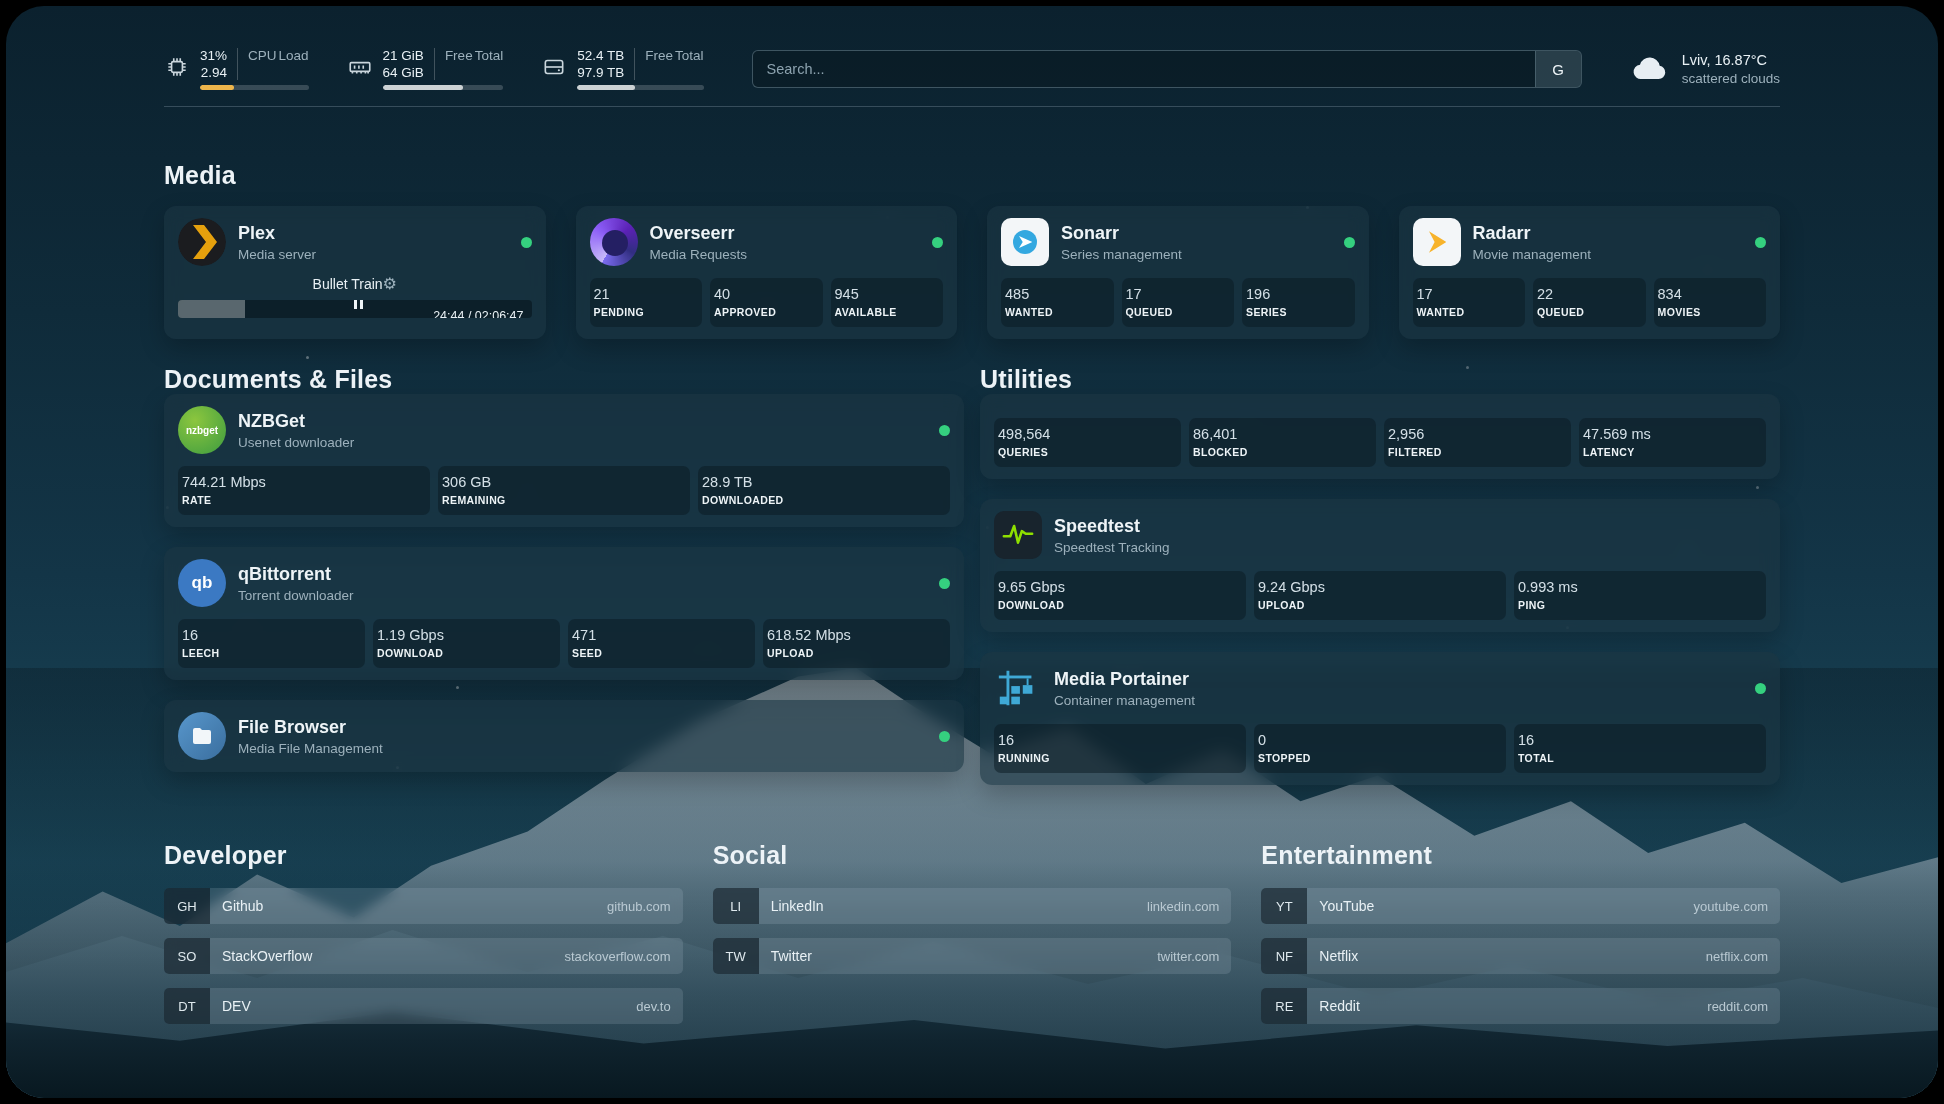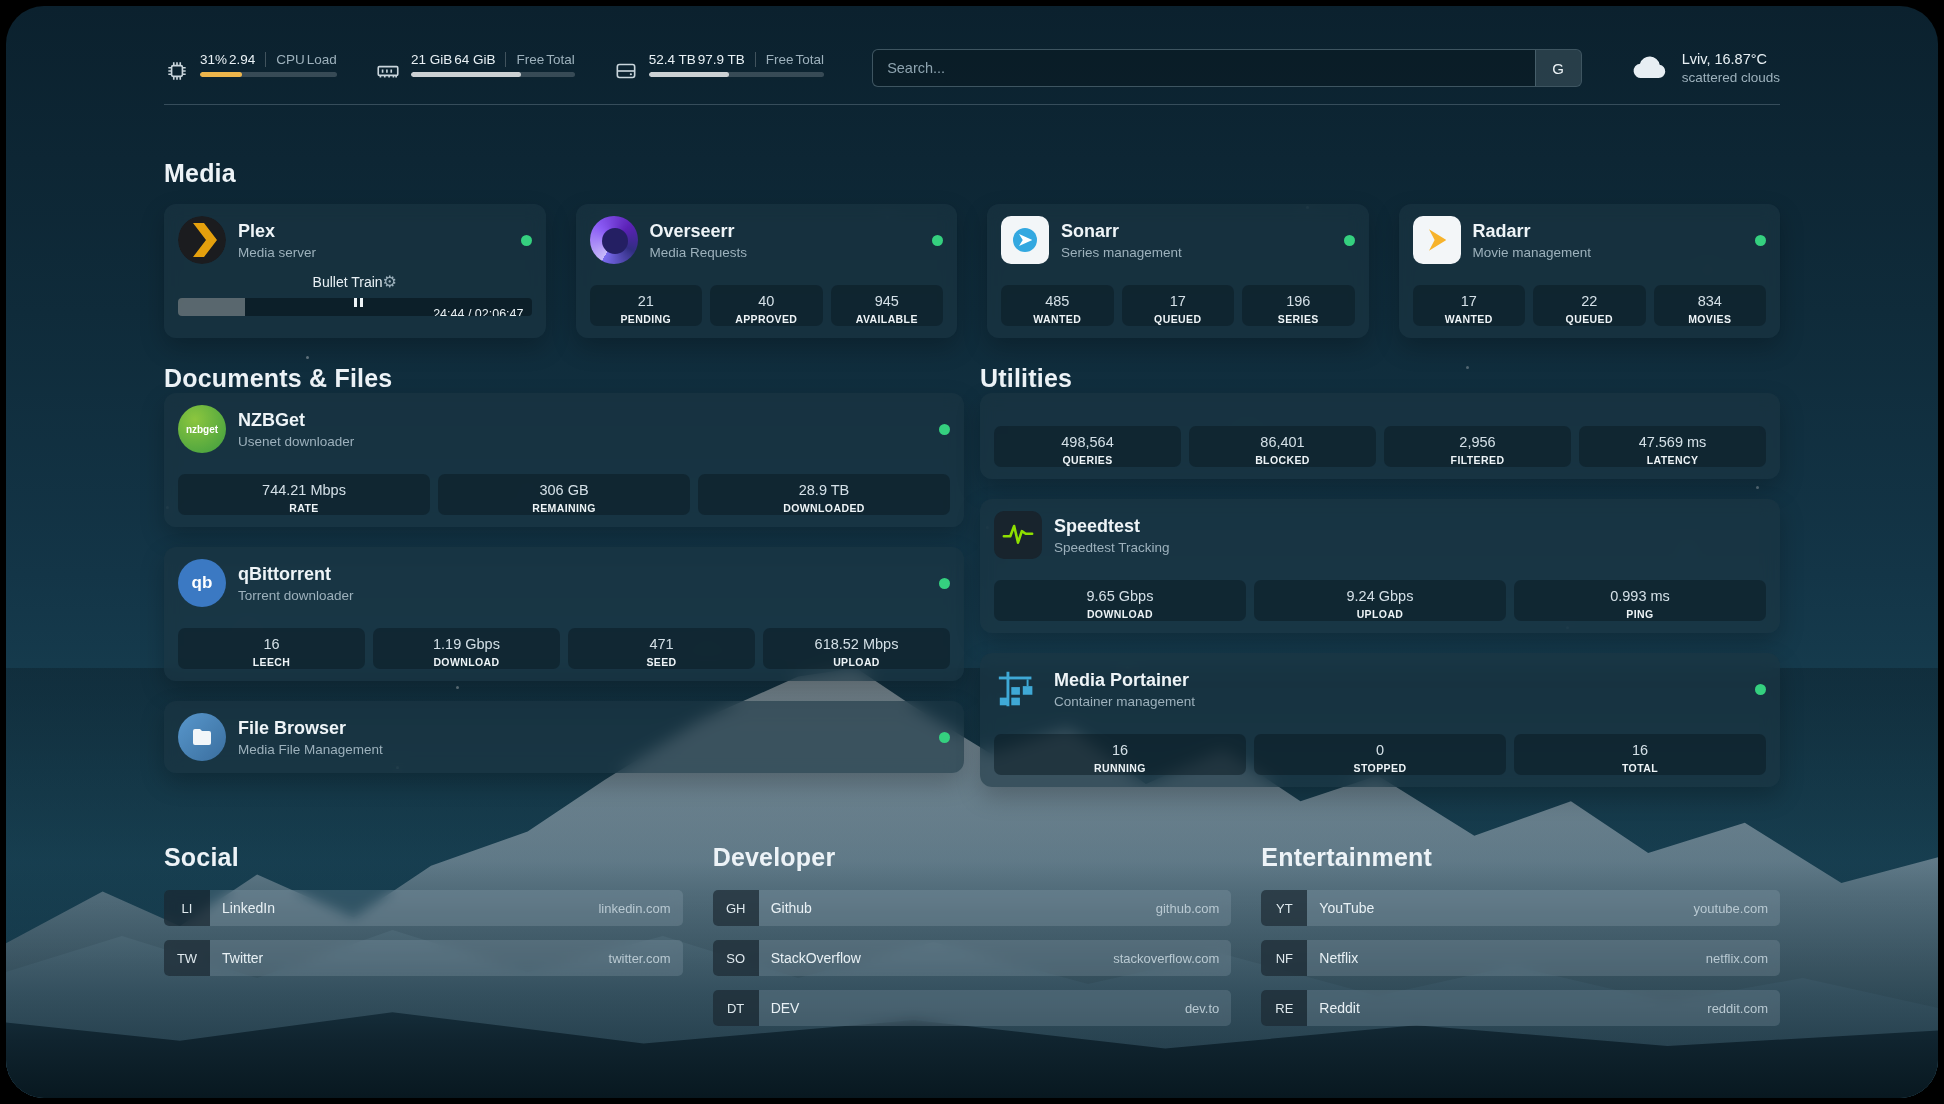--- a/index.html
+++ b/index.html
@@ -31,21 +31,21 @@
     1750px 480px 0 rgba(255,255,255,.3),450px 680px 0 rgba(255,255,255,.35);}
   
   .content{position:relative;z-index:2;width:1616px;margin:0 auto;padding-top:42px;}
   .topbar{display:flex;align-items:center;}
   .widgets{display:flex;gap:38px;align-items:center;}
   .res{display:flex;gap:10px;align-items:flex-start;}
   .ricon{width:26px;height:26px;display:block;opacity:.92;margin-top:6px;}
   .ricon svg{width:26px;height:26px;display:block;}
   .rbody{display:flex;flex-direction:column;gap:5px;}
   .rrow{display:flex;gap:10px;}
-  .rvals{display:flex;flex-direction:row;align-items:flex-end;gap:2px;color:#e9f1f5;font-size:13.5px;}
+  .rvals{display:flex;flex-direction:column;align-items:flex-end;gap:2px;color:#e9f1f5;font-size:13.5px;}
   .rlabels{display:flex;flex-direction:row;gap:2px;color:#9db1bc;font-size:13.5px;border-left:1px solid rgba(255,255,255,.22);padding-left:10px;}
   .rbar{height:5px;border-radius:3px;background:rgba(255,255,255,.18);overflow:hidden;}
   .rbar i{display:block;height:100%;border-radius:3px;background:rgba(255,255,255,.75);}
   .rbar i.cpu{background:#edb54b;}
   .search{flex:1;margin:0 48px;height:38px;display:flex;align-items:center;background:rgba(9,25,33,.55);
     border:1px solid rgba(160,190,205,.35);border-radius:6px;overflow:hidden;}
   .search input{flex:1;height:100%;background:transparent;border:0;outline:0;color:#e9f1f5;font-size:14.5px;padding:0 14px;font-family:inherit;}
   .search input::placeholder{color:#8da3af;}
   .search-btn{width:46px;height:100%;border:0;border-left:1px solid rgba(160,190,205,.25);
     background:rgba(150,180,195,.22);color:#eef4f7;font-size:15px;cursor:pointer;font-family:inherit;}
@@ -72,21 +72,21 @@
   .sicon.circle-fb{background:linear-gradient(135deg,#5897cc,#3a6e9e);border-radius:50%;}
   .sicon.circle-fb svg{width:24px;height:24px;}
   .sicon.sq-dark{background:#18242d;}
   .sicon.sq-dark svg{width:36px;height:36px;}
   .sicon.bare svg{width:46px;height:46px;}
   .stext{min-width:0;}
   .sname{font-size:18px;font-weight:700;color:#eef4f7;white-space:nowrap;}
   .sdesc{font-size:13.5px;color:#9db1bc;margin-top:3px;white-space:nowrap;}
   .dot{width:11px;height:11px;border-radius:50%;background:#35d07f;margin-left:auto;flex:0 0 11px;}
   .stats{display:flex;gap:8px;margin-top:12px;}
-  .stat{flex:1;background:rgba(9,26,34,.5);border-radius:7px;text-align:center;padding:8px 4px 1px;min-width:0;margin-top:9px;}
+  .stat{flex:1;background:rgba(9,26,34,.5);border-radius:7px;text-align:left;padding:8px 4px 9px;min-width:0;}
   .sval{font-size:14.5px;color:#d4e0e7;white-space:nowrap;}
   .slab{font-size:10.5px;font-weight:700;color:#eef4f7;margin-top:4px;letter-spacing:.4px;white-space:nowrap;}
   .player{margin-top:8px;}
   .prow{display:flex;align-items:center;justify-content:center;padding:2px 2px 8px;}
   .ptitle{color:#e9f1f5;font-size:14px;}
   .gear{color:#9db1bc;font-size:16px;line-height:1;cursor:pointer;}
   .pbar{position:relative;height:18px;border-radius:4px;background:rgba(6,18,24,.55);display:flex;align-items:center;overflow:hidden;flex-direction:column;}
   .pfill{position:absolute;left:0;top:0;bottom:0;background:rgba(255,255,255,.32);}
   .pause{display:inline-flex;gap:2.5px;margin-left:7px;position:relative;z-index:2;cursor:pointer;}
   .pause i{width:3px;height:9px;background:#eef4f7;display:block;}
@@ -502,53 +502,53 @@
               <div class="slab">TOTAL</div>
             </div>
           </div>
         </article>
       </section>
     </div>
 
     <div class="bm-grid">
 
       <section>
+        <h2 class="sec-title">Developer</h2>
+        <div class="bm-row">
+          <span class="bm-abbr">GH</span>
+          <span class="bm-name">Github</span>
+          <span class="bm-domain">github.com</span>
+        </div>
+        <div class="bm-row">
+          <span class="bm-abbr">SO</span>
+          <span class="bm-name">StackOverflow</span>
+          <span class="bm-domain">stackoverflow.com</span>
+        </div>
+        <div class="bm-row">
+          <span class="bm-abbr">DT</span>
+          <span class="bm-name">DEV</span>
+          <span class="bm-domain">dev.to</span>
+        </div>
+      </section>
+
+      <section>
         <h2 class="sec-title">Social</h2>
         <div class="bm-row">
           <span class="bm-abbr">LI</span>
           <span class="bm-name">LinkedIn</span>
           <span class="bm-domain">linkedin.com</span>
         </div>
         <div class="bm-row">
           <span class="bm-abbr">TW</span>
           <span class="bm-name">Twitter</span>
           <span class="bm-domain">twitter.com</span>
         </div>
       </section>
 
       <section>
-        <h2 class="sec-title">Developer</h2>
-        <div class="bm-row">
-          <span class="bm-abbr">GH</span>
-          <span class="bm-name">Github</span>
-          <span class="bm-domain">github.com</span>
-        </div>
-        <div class="bm-row">
-          <span class="bm-abbr">SO</span>
-          <span class="bm-name">StackOverflow</span>
-          <span class="bm-domain">stackoverflow.com</span>
-        </div>
-        <div class="bm-row">
-          <span class="bm-abbr">DT</span>
-          <span class="bm-name">DEV</span>
-          <span class="bm-domain">dev.to</span>
-        </div>
-      </section>
-
-      <section>
         <h2 class="sec-title">Entertainment</h2>
         <div class="bm-row">
           <span class="bm-abbr">YT</span>
           <span class="bm-name">YouTube</span>
           <span class="bm-domain">youtube.com</span>
         </div>
         <div class="bm-row">
           <span class="bm-abbr">NF</span>
           <span class="bm-name">Netflix</span>
           <span class="bm-domain">netflix.com</span>

